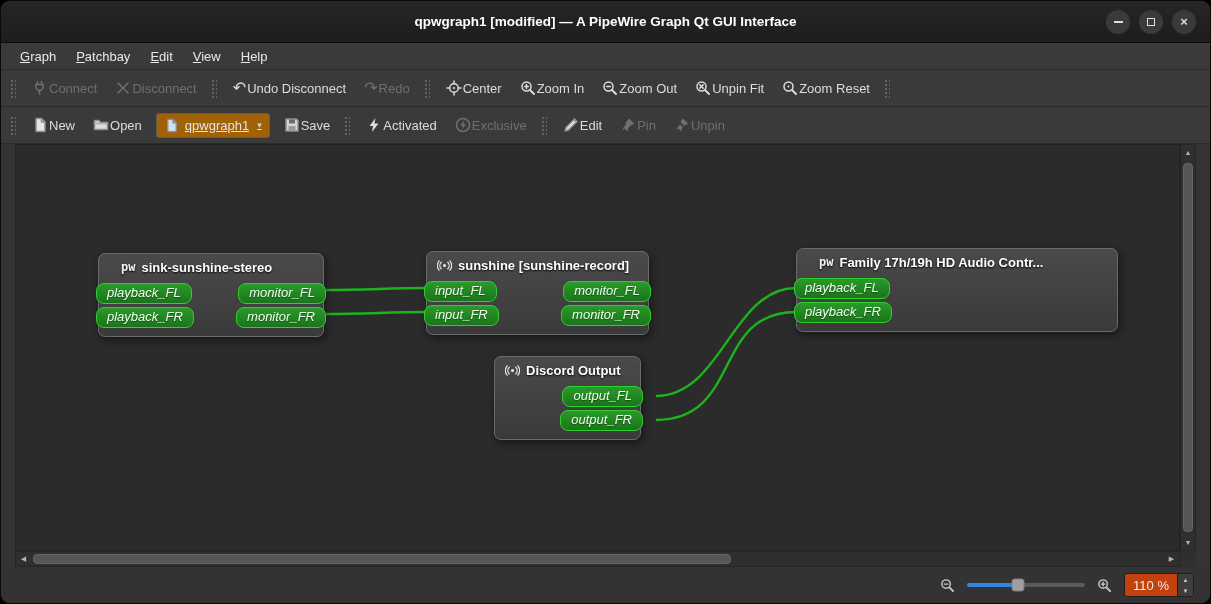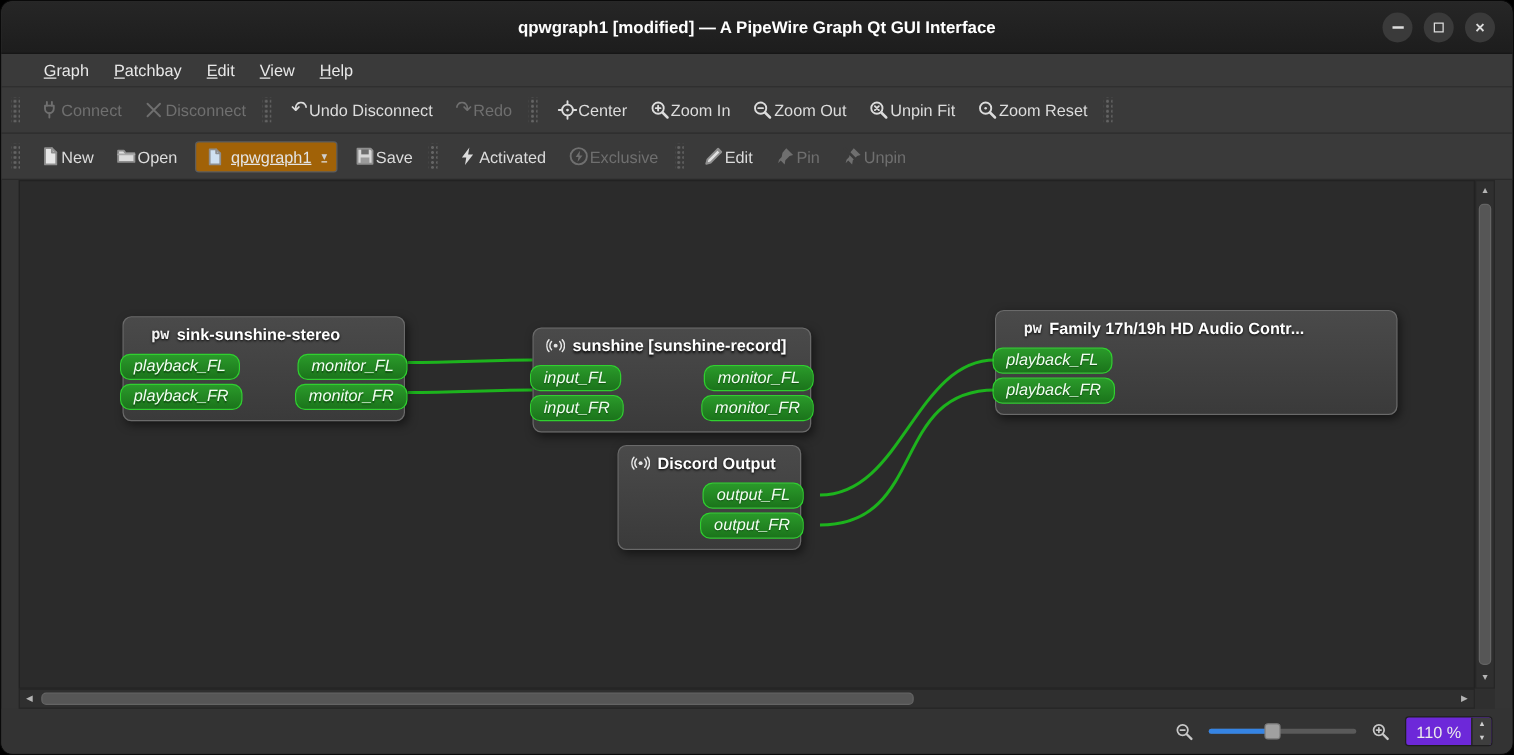--- a/index.html
+++ b/index.html
@@ -13,21 +13,21 @@
     display:flex;align-items:center;justify-content:center;position:relative;
     color:#fff;font-weight:bold;font-size:13.5px;border-bottom:1px solid #0d0d0d;}
   .win-controls{position:absolute;right:14px;top:50%;transform:translateY(-50%);display:flex;gap:9px;}
   .win-btn{width:24px;height:24px;border-radius:50%;background:#3a3a3a;color:#dedede;
     display:flex;align-items:center;justify-content:center;font-size:13px;line-height:1;}
   .glyph-min{width:9px;height:2px;background:#dedede;display:block;}
   .glyph-max{width:8px;height:8px;border:1.5px solid #dedede;display:block;}
 
   
   .menubar{height:27px;flex:none;background:#3a3a3a;display:flex;align-items:center;
-    padding-left:24px;color:#e8e8e8;border-bottom:1px solid #2c2c2c;}
+    padding-left:9px;color:#e8e8e8;border-bottom:1px solid #2c2c2c;}
   .menu-item{padding:4px 10px;white-space:nowrap;}
   .accel{text-decoration:underline;}
 
   
   .toolbar{height:37px;flex:none;background:#3a3a3a;display:flex;align-items:center;
     padding:0 4px;border-bottom:1px solid #2a2a2a;}
   .tb-handle{width:7px;height:20px;margin:0 7px 0 4px;flex:none;
     background-image:radial-gradient(circle,#646464 1px,transparent 1.3px);
     background-size:4px 4px;background-position:1px 1px;}
   .tb-btn{display:flex;align-items:center;gap:1px;padding:7px 9px;color:#dcdcdc;
@@ -75,21 +75,21 @@
   .htrack{position:relative;flex:1;}
   .hthumb{position:absolute;left:2px;top:2px;bottom:2px;width:698px;background:#565656;border-radius:4px;border:1px solid #646464;}
 
   
   .statusbar{height:36px;flex:none;background:#333;display:flex;align-items:center;
     justify-content:flex-end;gap:12px;padding:0 16px;color:#d6d6d6;}
   .slider{width:118px;height:4px;background:#5a5a5a;border-radius:2px;position:relative;flex:none;}
   .slider-fill{position:absolute;left:0;top:0;bottom:0;width:43%;background:#3584e4;border-radius:2px;}
   .slider-handle{position:absolute;left:43%;top:50%;transform:translate(-50%,-50%);
     width:13px;height:13px;border-radius:3px;background:#a0a0a0;border:1px solid #7c7c7c;}
-  .spinbox{display:flex;align-items:stretch;background:#6d28d9;border:1px solid #1f1f1f;border-radius:3px;height:24px;overflow:hidden;}
+  .spinbox{display:flex;align-items:stretch;background:#c2410c;border:1px solid #1f1f1f;border-radius:3px;height:24px;overflow:hidden;}
   .spin-value{display:flex;align-items:center;padding:0 8px;color:#ececec;}
   .spin-arrows{display:flex;flex-direction:column;border-left:1px solid #1f1f1f;background:#3e3e3e;}
   .spin-btn{width:15px;height:11px;display:flex;align-items:center;justify-content:center;font-size:6px;color:#cfcfcf;}
   .status-icon{width:15px;height:15px;stroke:#c8c8c8;fill:none;stroke-width:1.5;stroke-linecap:round;flex:none;}
 </style>
 </head>
 <body>
 
 <div class="window">
 
@@ -286,21 +286,21 @@
         <div class="port-row">
           <span class="port port-in">playback_FL</span>
           <span class="port port-out">monitor_FL</span>
         </div>
         <div class="port-row">
           <span class="port port-in">playback_FR</span>
           <span class="port port-out">monitor_FR</span>
         </div>
       </div>
 
-      <div class="node" style="left:410px;top:117px;width:223px">
+      <div class="node" style="left:410px;top:106px;width:223px">
         <div class="node-title">
           <svg class="media-ic" viewBox="0 0 16 16">
               <circle cx="8" cy="8" r="1.7" fill="#e6e6e6" stroke="none"></circle>
               <path d="M4.5 4.5a5 5 0 0 0 0 7M11.5 4.5a5 5 0 0 1 0 7"></path>
               <path d="M2.3 3a7.5 7.5 0 0 0 0 10M13.7 3a7.5 7.5 0 0 1 0 10"></path>
             </svg>
           <span>sunshine [sunshine-record]</span>
         </div>
         <div class="port-row">
           <span class="port port-in">input_FL</span>

